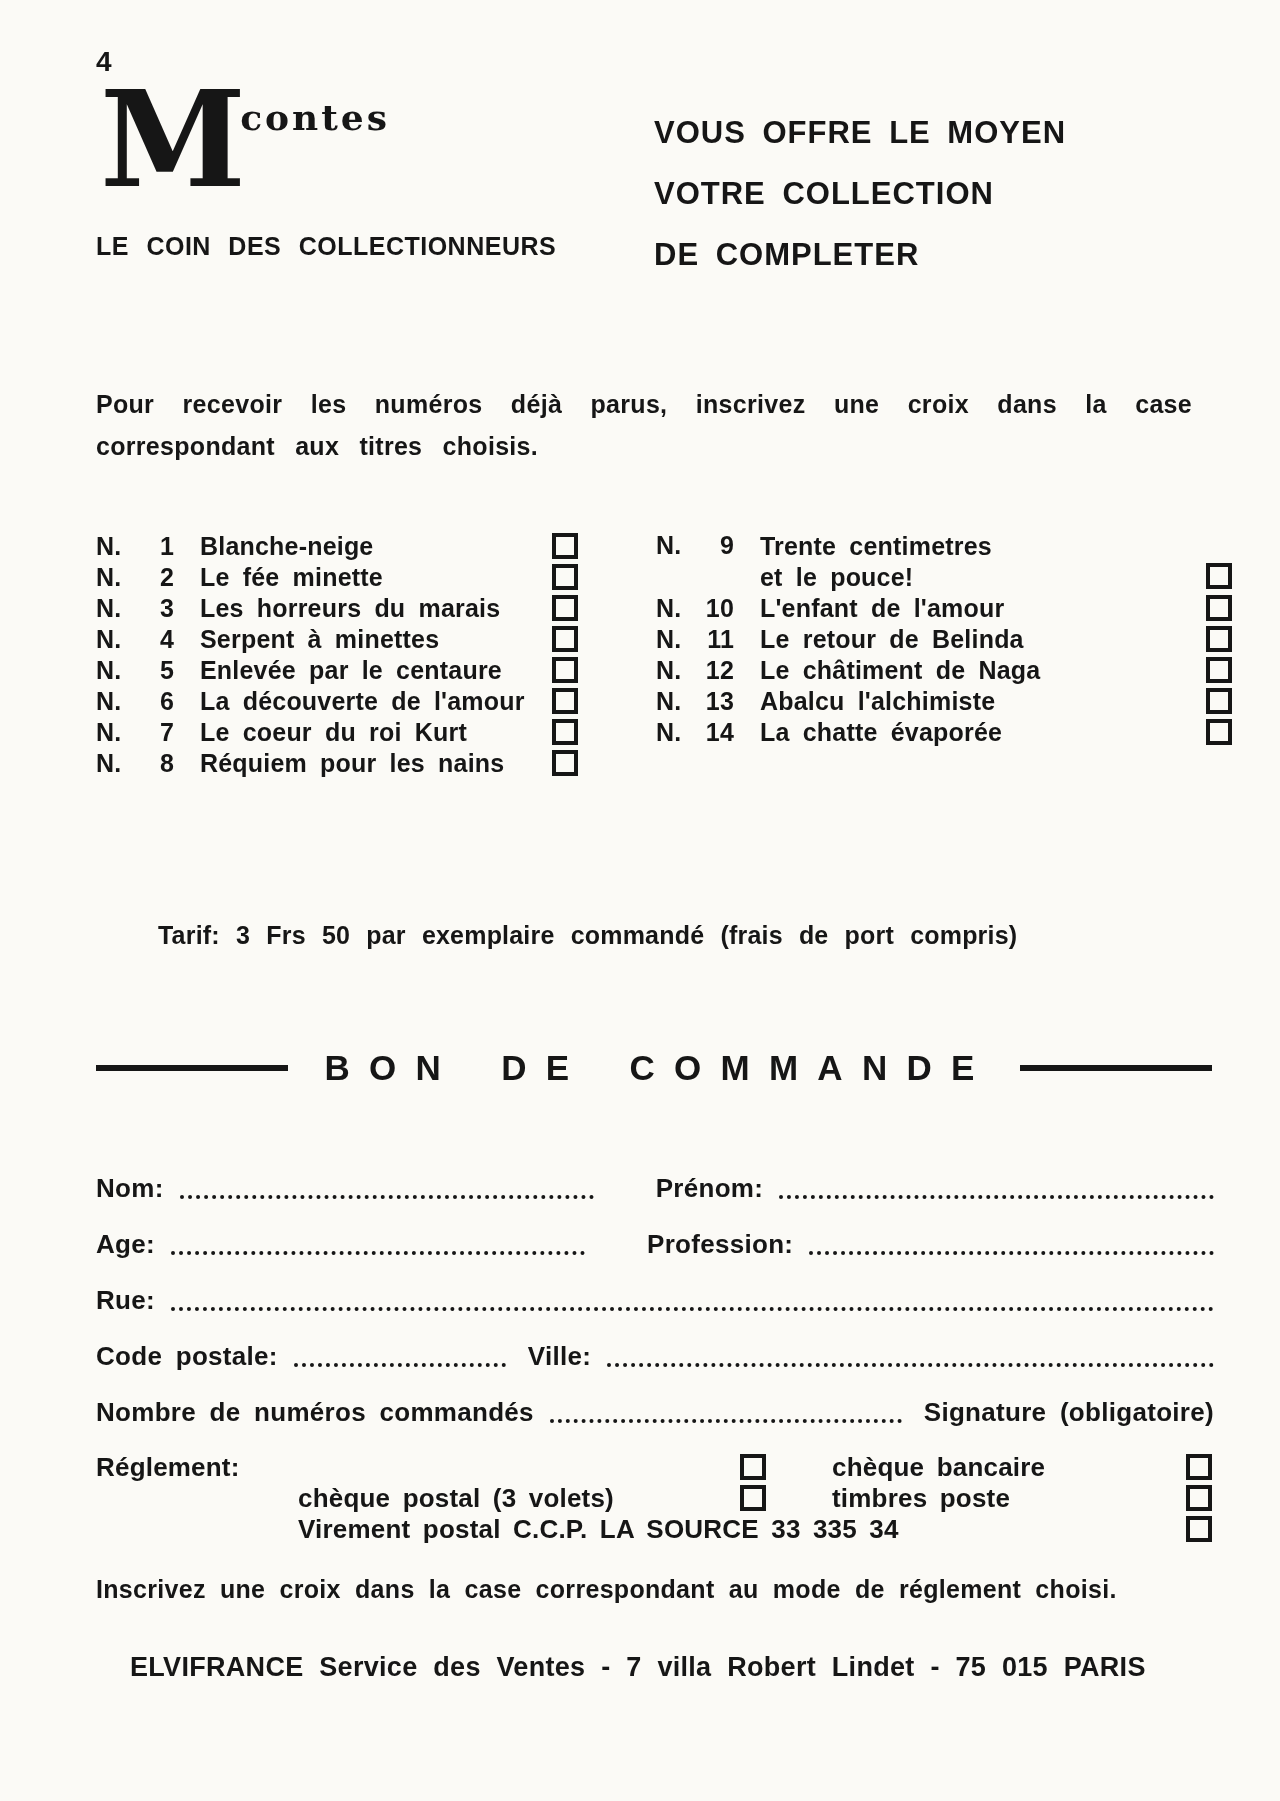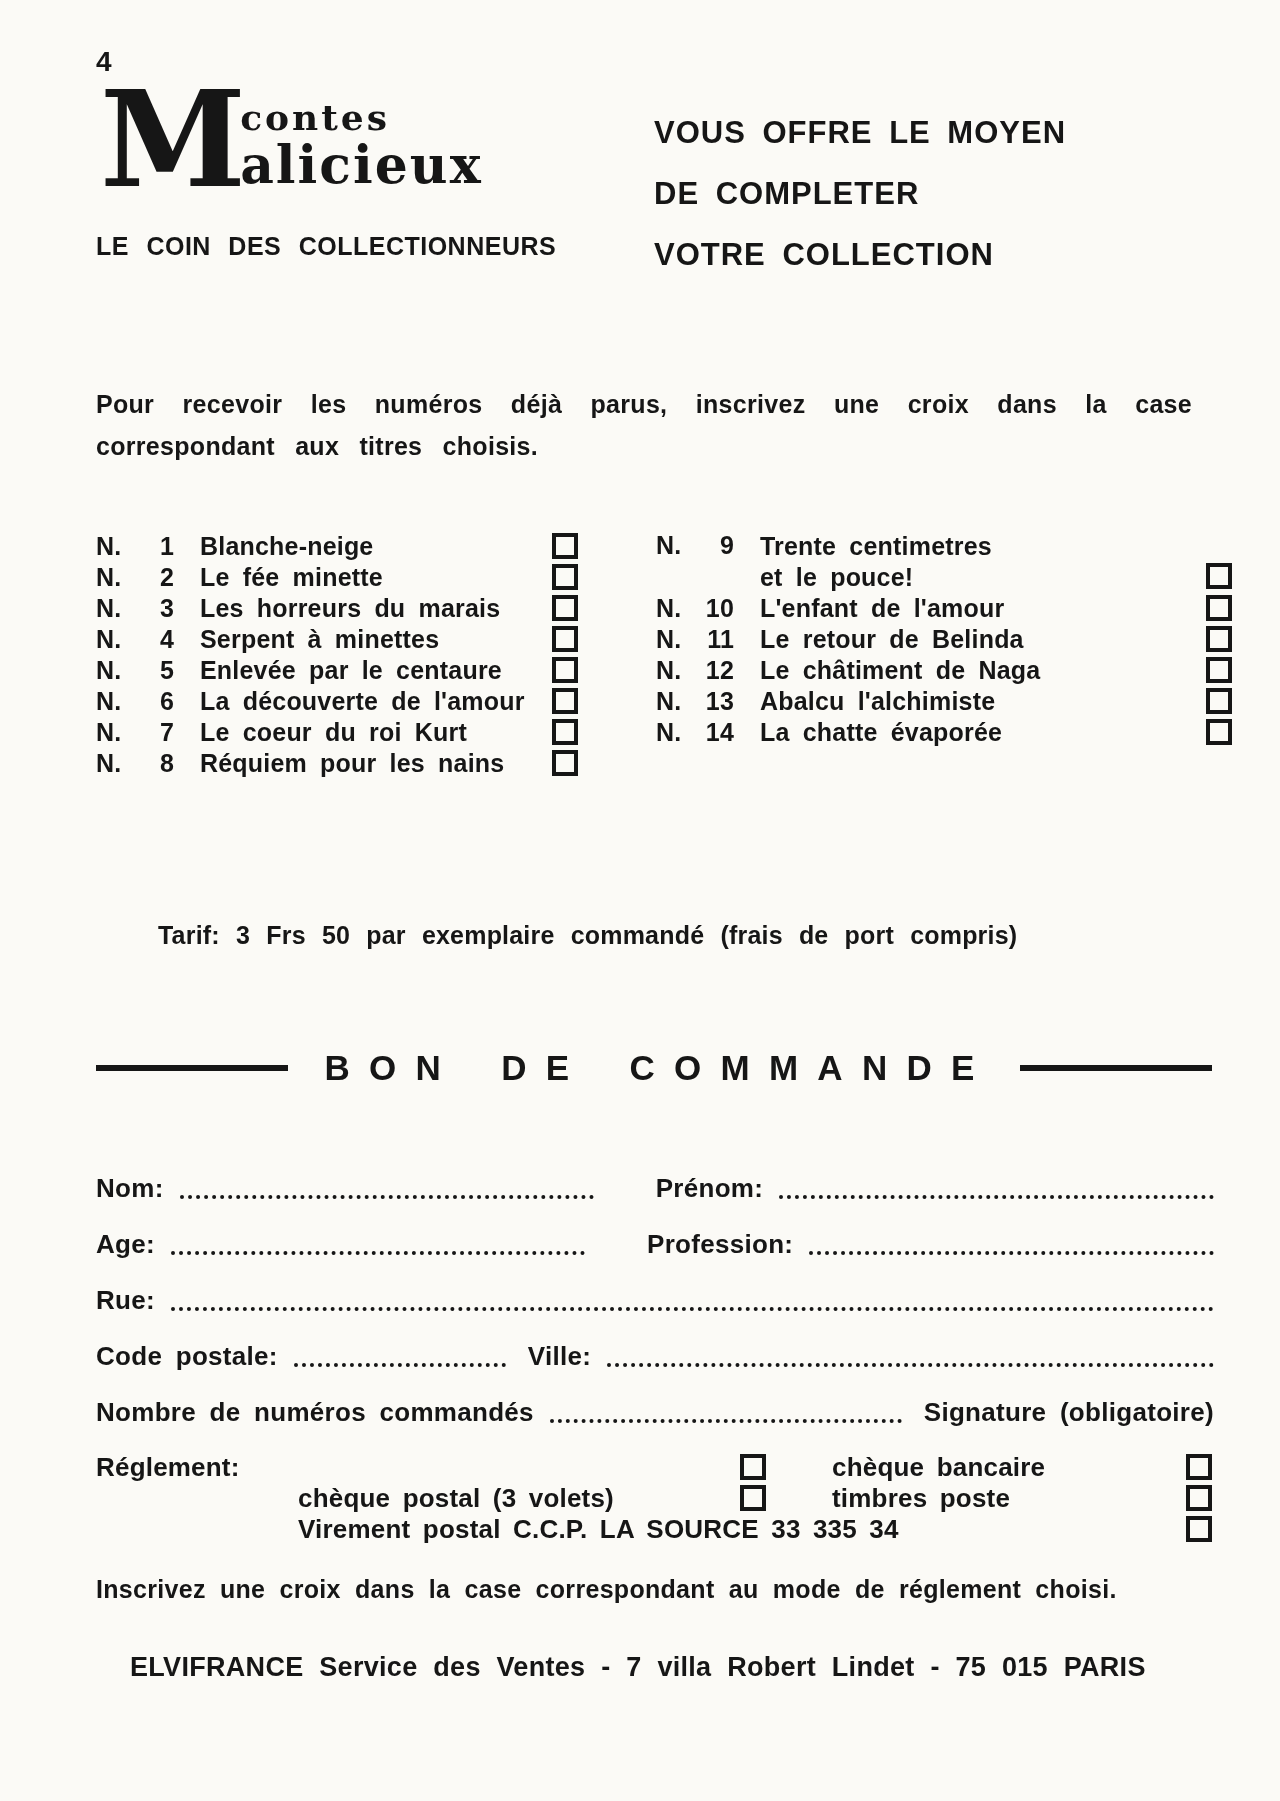--- a/index.html
+++ b/index.html
@@ -105,29 +105,28 @@
   <div class="content">
 
     <div class="page-number">4</div>
 
     <div class="header-row">
       <div class="header-left">
         <div class="logo">
           <span class="logo-m">M</span>
           <span class="logo-text">
             <span class="logo-line1">contes</span>
-            <span class="logo-line2">alicieux</span>
           </span>
         </div>
         <div class="tagline">LE COIN DES COLLECTIONNEURS</div>
       </div>
       <div class="header-right">
         <div class="offer-line">VOUS OFFRE LE MOYEN</div>
+        <div class="offer-line">VOTRE COLLECTION</div>
         <div class="offer-line">DE COMPLETER</div>
-        <div class="offer-line">VOTRE COLLECTION</div>
       </div>
     </div>
 
     <p class="intro">Pour recevoir les numéros déjà parus, inscrivez une croix dans la case correspondant aux titres choisis.</p>
 
     <div class="catalog">
       <div class="catalog-col left">
         <div class="cat-row">
           <span class="cat-n">N.</span>
             <span class="cat-num">1</span>

